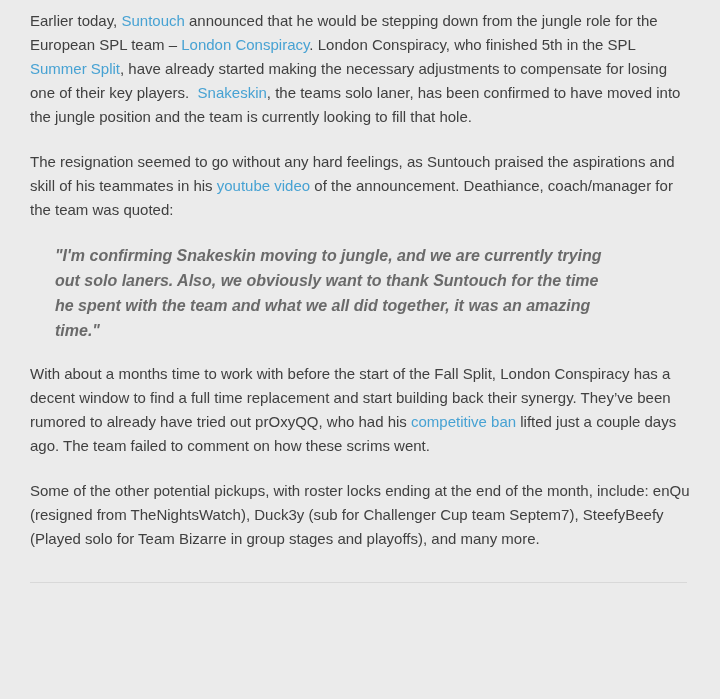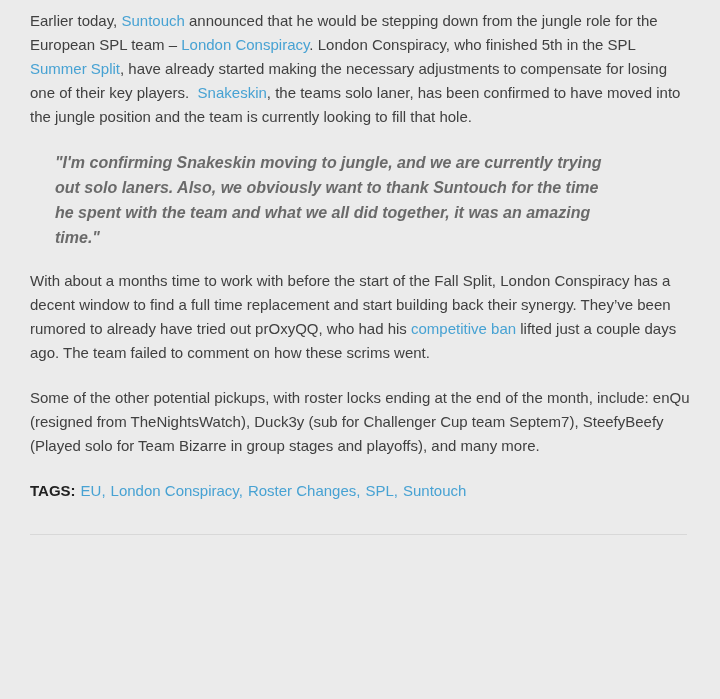--- a/index.html
+++ b/index.html
@@ -59,24 +59,24 @@
     height: 0;
   }
 </style>
 </head>
 <body>
 
 <div class="article">
 
   <p><span>Earlier today, </span><a class="lnk">Suntouch</a><span> announced that he would be stepping down from the jungle role for the European SPL team – </span><a class="lnk">London Conspiracy</a><span>. London Conspiracy, who finished 5th in the SPL </span><a class="lnk">Summer Split</a><span>, have already started making the necessary adjustments to compensate for losing one of their key players.  </span><a class="lnk">Snakeskin</a><span>, the teams solo laner, has been confirmed to have moved into the jungle position and the team is currently looking to fill that hole.</span></p>
 
+  <p><span>The resignation seemed to go without any hard feelings, as Suntouch praised the aspirations and skill of his teammates in his </span><a class="lnk">youtube video</a><span> of the announcement. Deathiance, coach/manager for the team was quoted:</span></p>
 
   <blockquote class="quote"><span>"I'm confirming Snakeskin moving to jungle, and we are currently trying out solo laners. Also, we obviously want to thank Suntouch for the time he spent with the team and what we all did together, it was an amazing time."</span></blockquote>
 
   <p><span>With about a months time to work with before the start of the Fall Split, London Conspiracy has a decent window to find a full time replacement and start building back their synergy. They’ve been rumored to already have tried out prOxyQQ, who had his </span><a class="lnk">competitive ban</a><span> lifted just a couple days ago. The team failed to comment on how these scrims went.</span></p>
 
   <p><span>Some of the other potential pickups, with roster locks ending at the end of the month, include: enQu (resigned from TheNightsWatch), Duck3y (sub for Challenger Cup team Septem7), SteefyBeefy (Played solo for Team Bizarre in group stages and playoffs), and many more.</span></p>
 
-  <div class="tags"><span class="tags-label">TAGS:</span><a>EU</a><span class="sep">,</span><a>London Conspiracy</a><span class="sep">,</span><a>Roster Changes</a><span class="sep">,</span><a>SPL</a><span class="sep">,</span><a>Suntouch</a></div>
 
   <hr class="divider">
 
 </div>
 
 </body></html>

